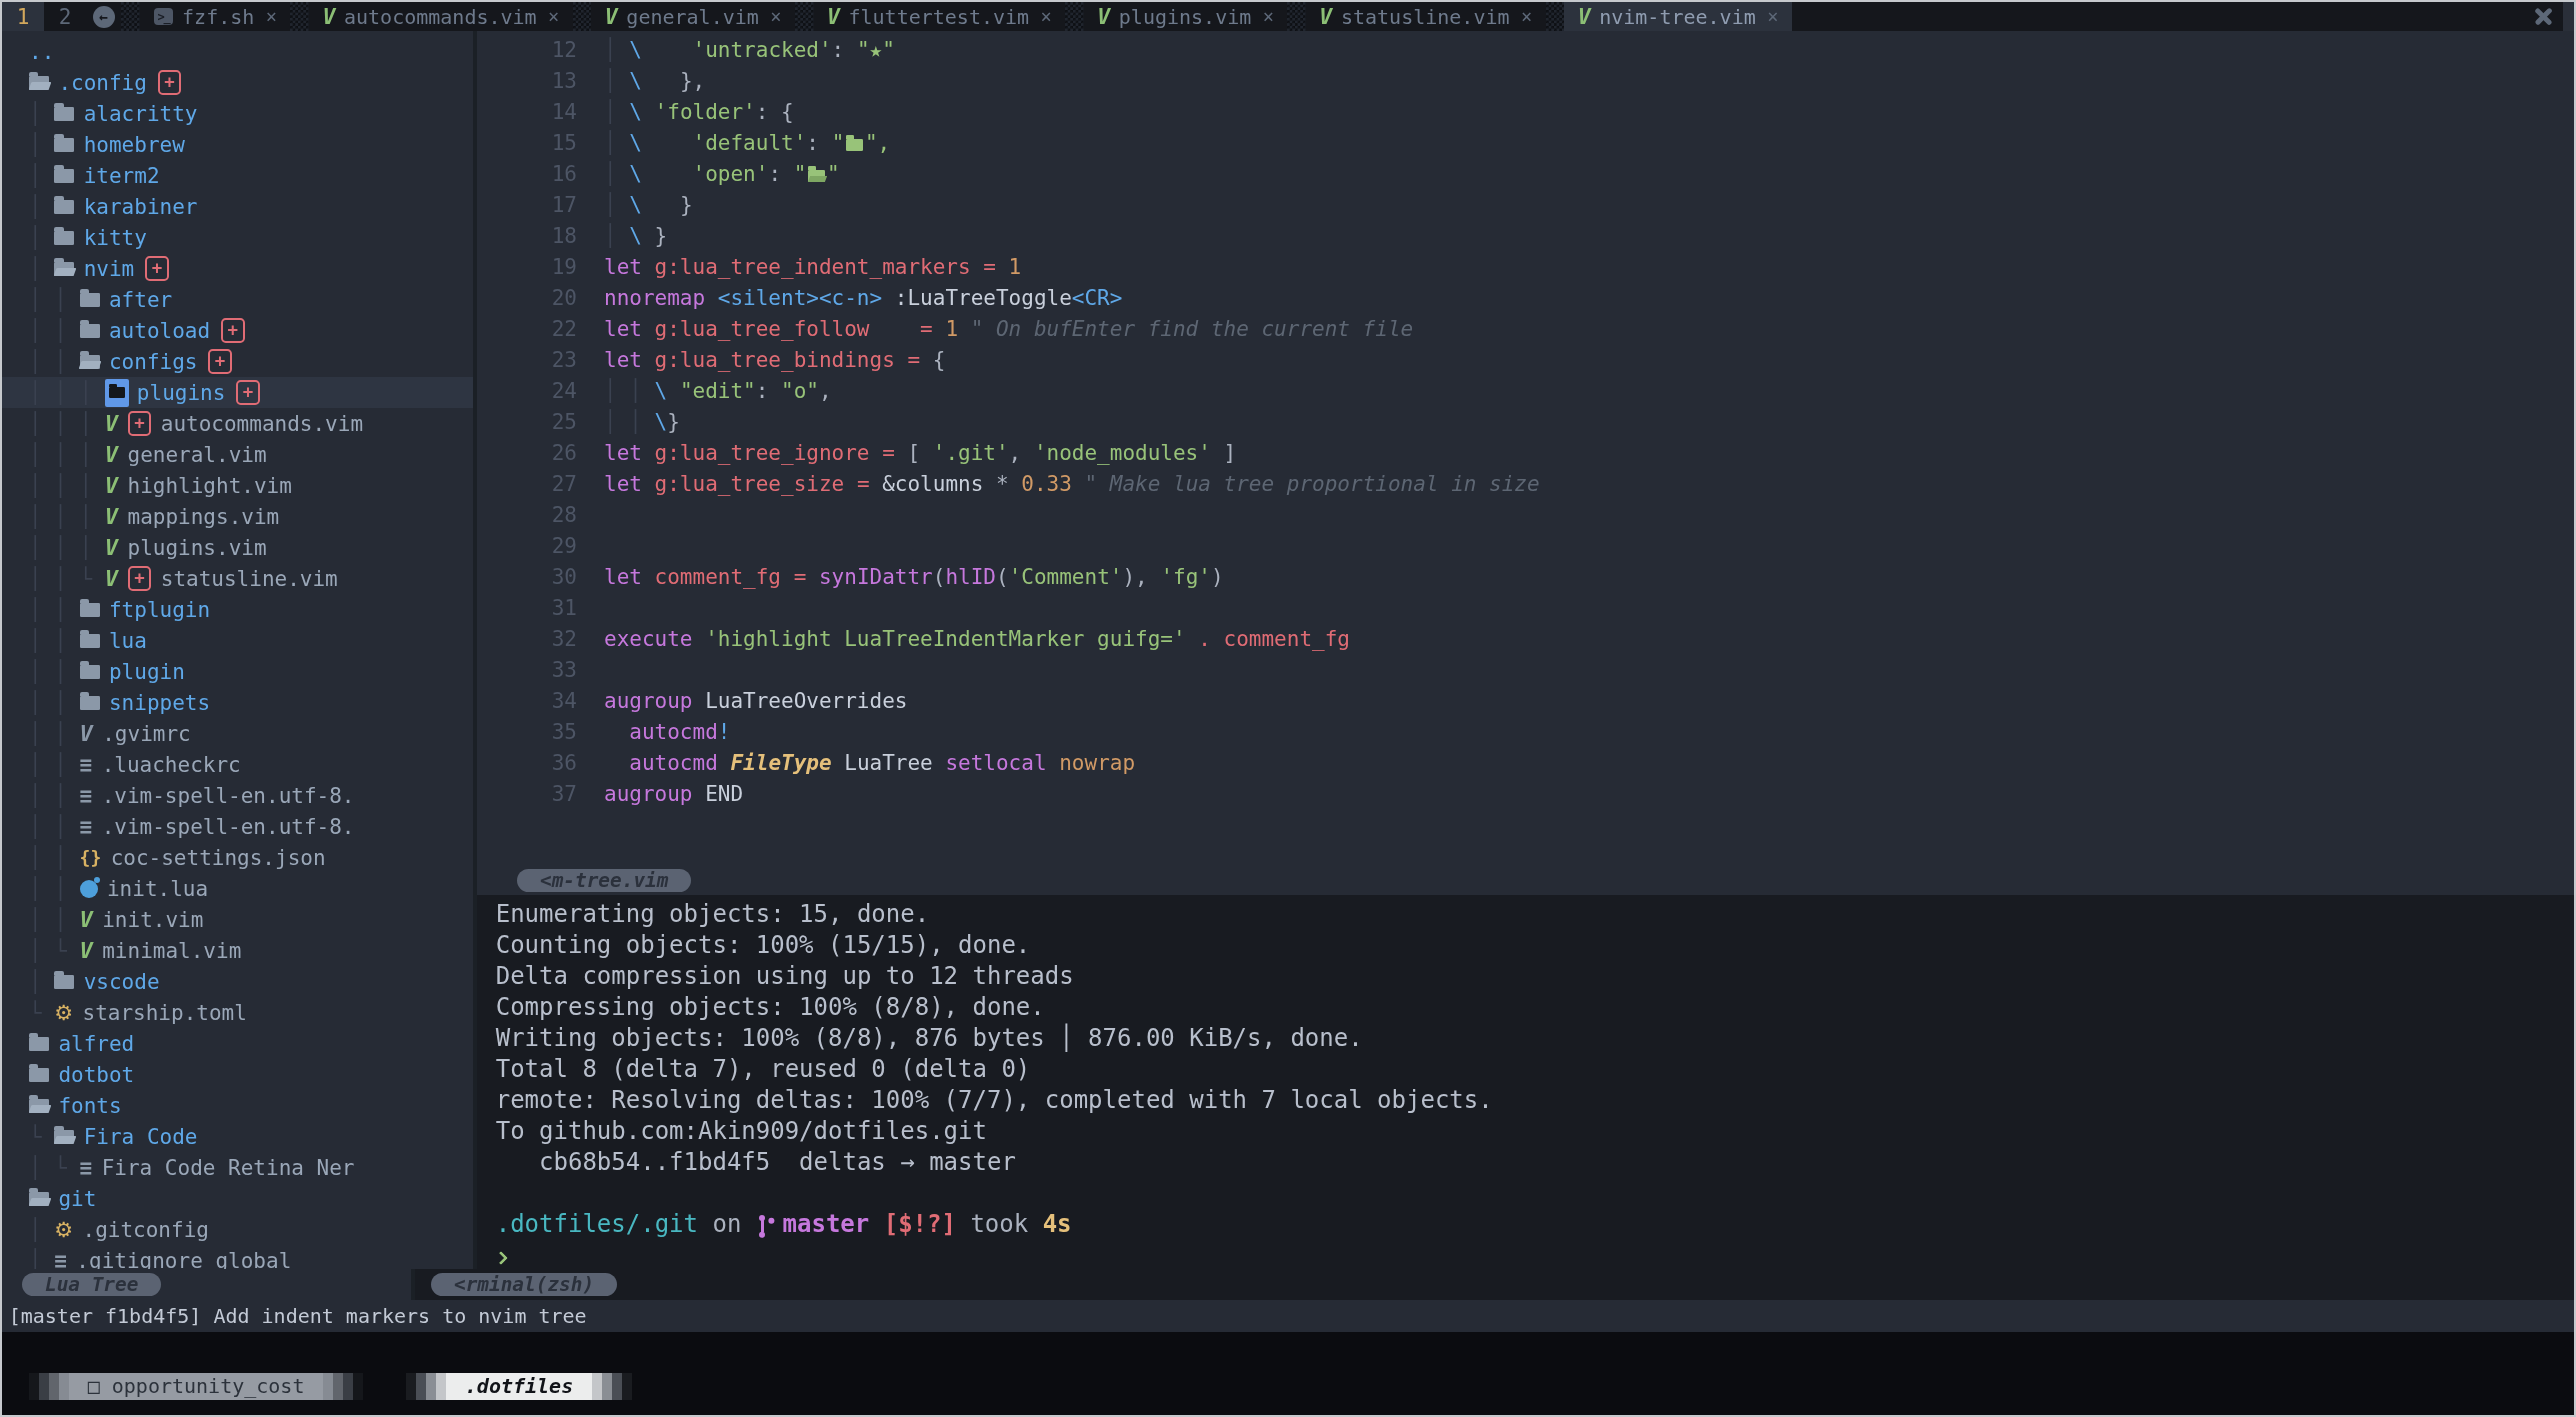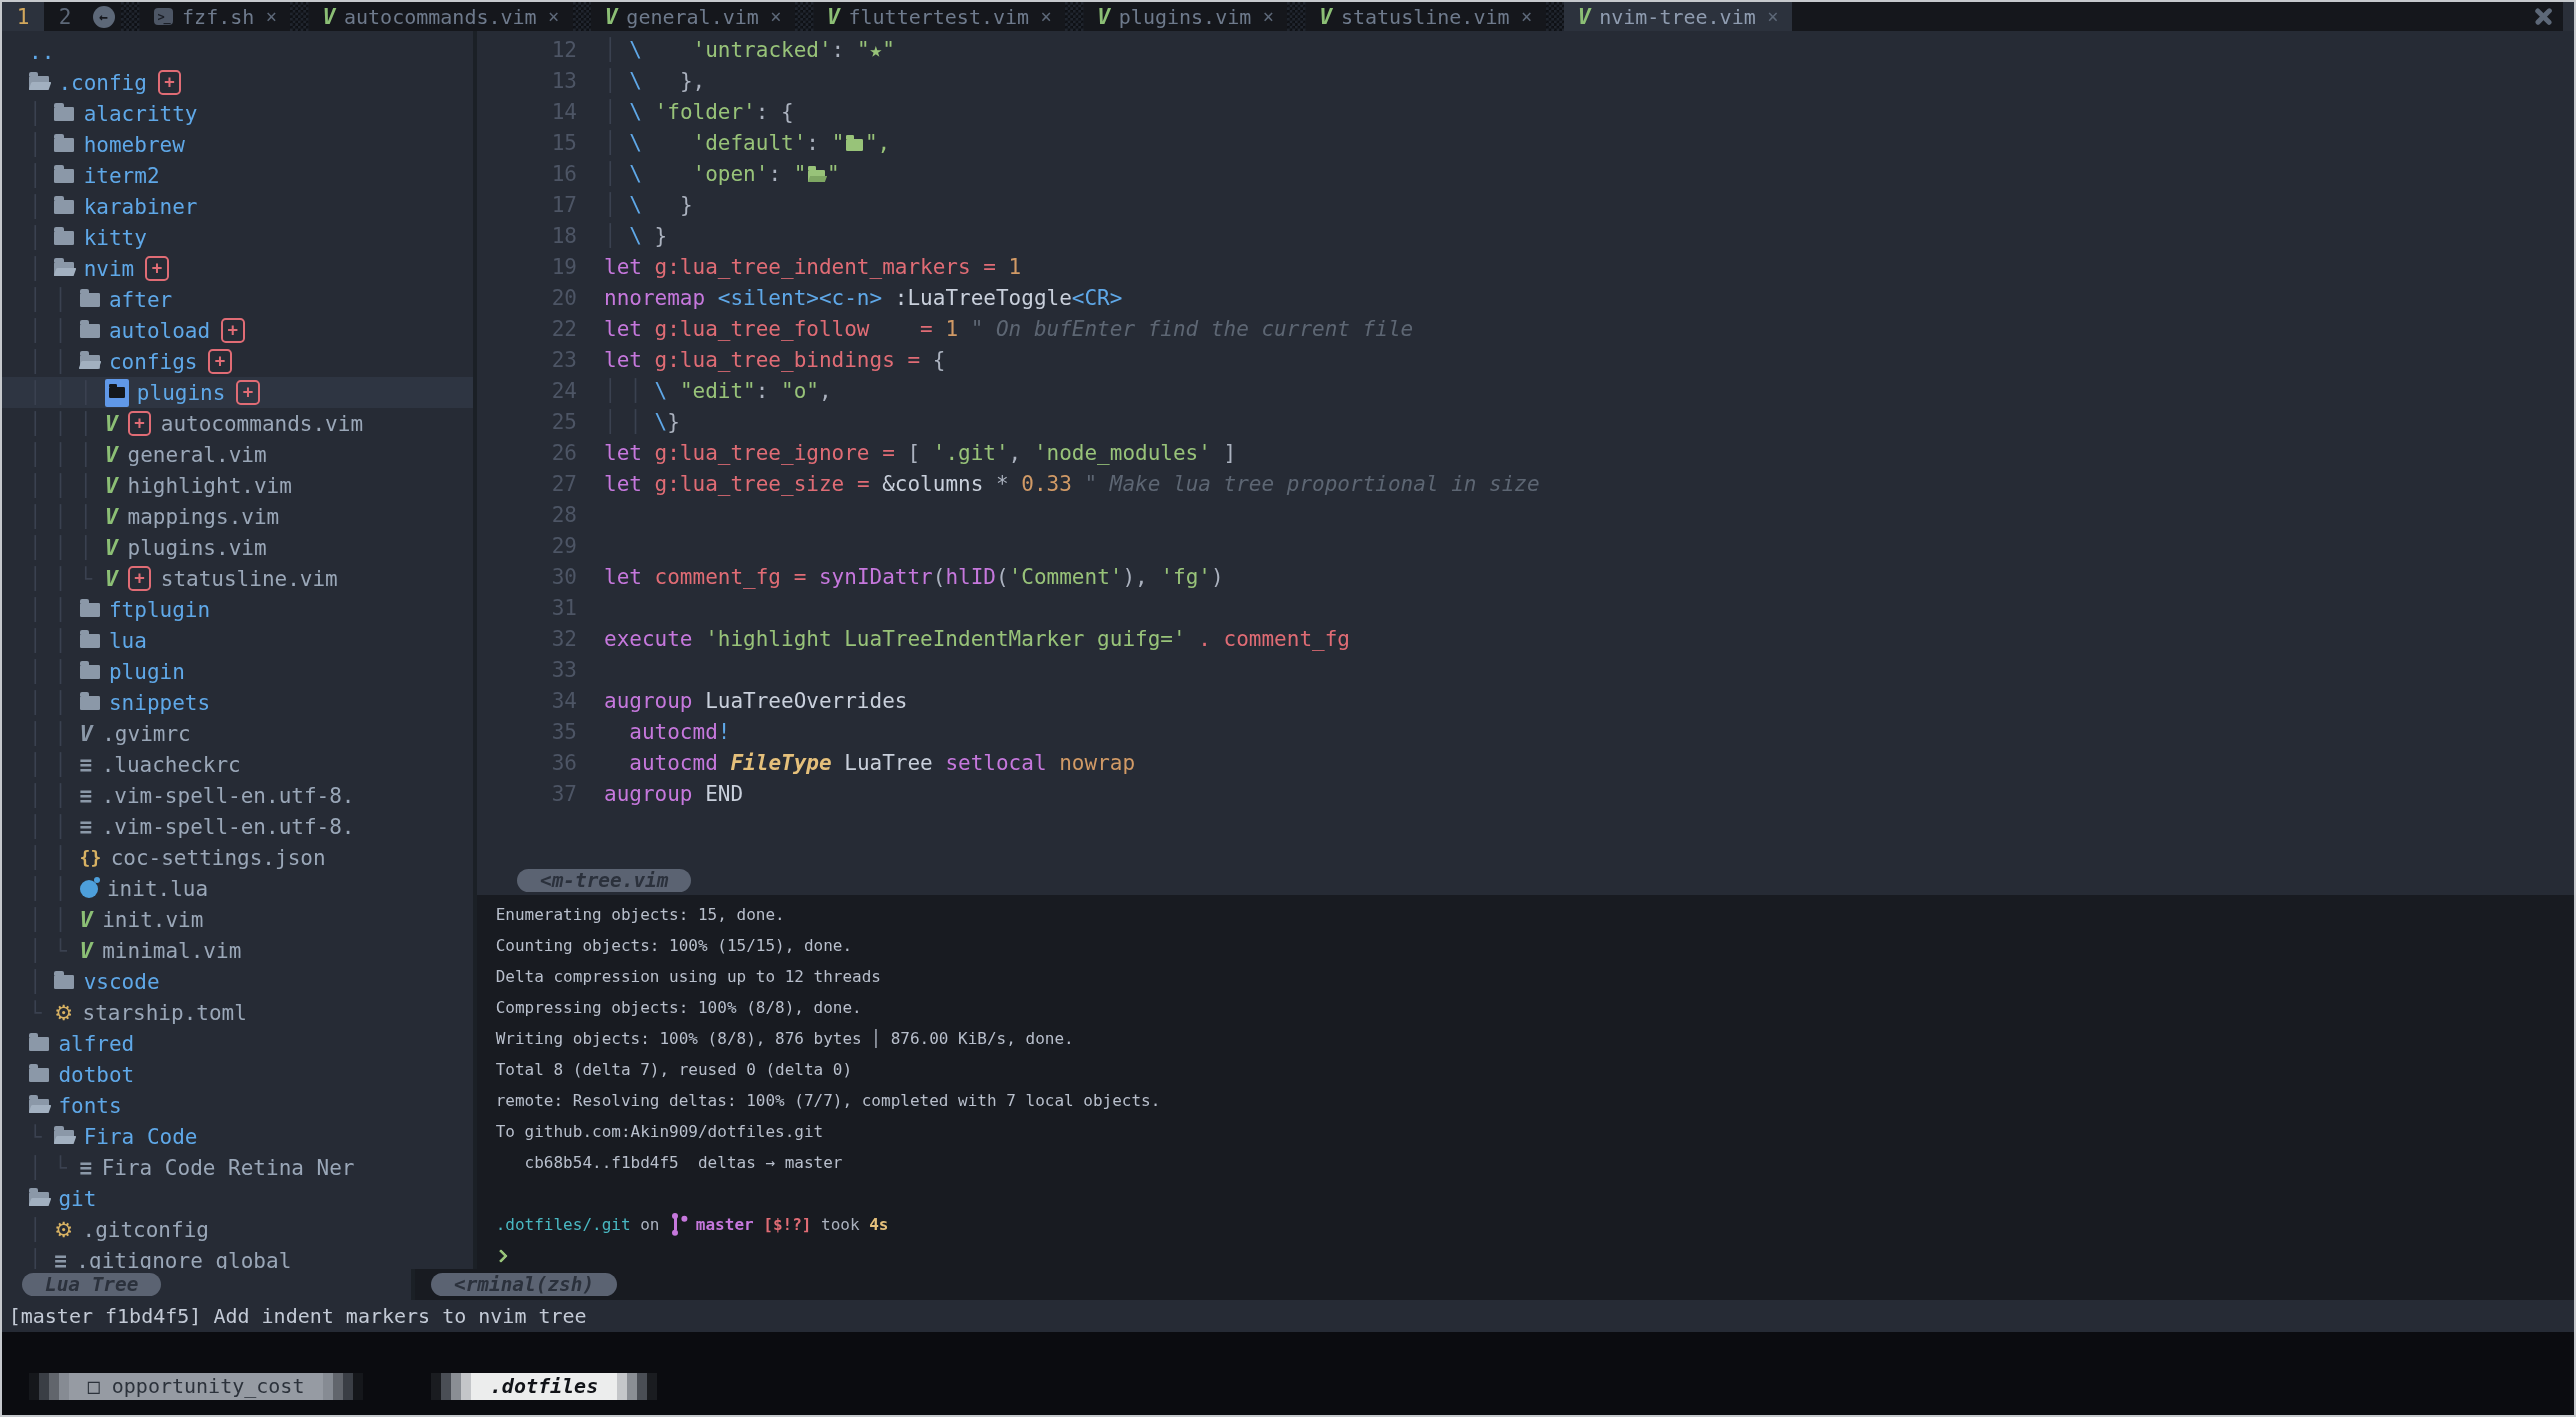--- a/index.html
+++ b/index.html
@@ -86,42 +86,42 @@
     background:var(--green);border-radius:1.3px 1.3px 0 0}
   .mini-fold.open::after{content:'';position:absolute;left:0.7px;bottom:0;width:16.7px;height:6px;
     background:#7ea763;transform:skewX(-20deg)}
   
   .estatus{height:29px;flex:none;background:var(--bg-editor);display:flex;align-items:center}
   .pill{background:var(--pillbg);color:var(--pillfg);font-weight:bold;font-style:italic;
     font-size:19.4px;border-radius:14.7px;padding:0 23px;white-space:pre}
   .estatus .pill{margin-left:40px}
   
   .terminal{flex:1;background:var(--bg-terminal);padding:4px 0 0 18.7px;overflow:hidden}
-  .tline{height:31px;line-height:31px;font-size:16px;color:#b8bfcc;white-space:pre}
+  .tline{height:31px;line-height:31px;font-size:24px;color:#b8bfcc;white-space:pre}
   .s-fg{color:var(--fg)} .s-cyanb{color:var(--cyan);font-weight:normal}
   .s-magb{color:var(--purple);font-weight:bold} .s-redb{color:var(--red);font-weight:bold}
   .s-yelb{color:var(--yellow);font-weight:bold}
   .ico-branch{display:inline-block;width:17.4px;height:21.4px;position:relative;margin:0 6.7px 0 2.7px;vertical-align:-4px}
   .ico-branch::before{content:'';position:absolute;left:2.7px;top:5.3px;width:2.7px;height:12px;background:var(--purple)}
   .ico-branch::after{content:'';position:absolute;left:0.7px;top:0;width:6px;height:6px;border-radius:50%;
     background:var(--purple);box-shadow:0 16.7px 0 var(--purple),9.4px 2.7px 0 var(--purple)}
   .chev{display:inline-block;width:10px;height:10px;border-top:3.3px solid var(--green);
     border-right:3.3px solid var(--green);transform:rotate(45deg);border-radius:1.3px;margin-top:9.4px}
   
   .statusrow{height:31px;flex:none;display:flex}
   .sr-left{width:409px;flex:none;background:var(--bg-editor);display:flex;align-items:center}
   .sr-left .pill{margin-left:20px}
   .sr-sep{width:4px;background:var(--sep)}
   .sr-right{flex:1;background:var(--bg-terminal);display:flex;align-items:center}
   .sr-right .pill{margin-left:16px}
   .msgline{height:32px;flex:none;background:var(--bg-editor);color:#c3cad6;font-size:20px;
     line-height:32px;padding-left:6.7px;white-space:pre}
   
   .bottom{flex:1;background:var(--bg-bottom);position:relative}
-  #bottom-tabs{position:absolute;top:41px;left:27px;display:flex;gap:68px;height:27px}
+  #bottom-tabs{position:absolute;top:41px;left:27px;display:flex;gap:43px;height:27px}
   .ktab{display:flex;height:27px;font-size:20px;line-height:27px}
   .kfade{width:40px;height:100%}
   .ktab.inactive .kfade.l{background:linear-gradient(90deg,#15171b 0 25%,#3a3e45 25% 50%,#61656c 50% 75%,#868b93 75% 100%)}
   .ktab.inactive .kfade.r{background:linear-gradient(270deg,#15171b 0 25%,#3a3e45 25% 50%,#61656c 50% 75%,#868b93 75% 100%)}
   .ktab.inactive .kbody{background:#969ba3;color:#2c323b}
   .ktab.active .kfade.l{background:linear-gradient(90deg,#1a1c20 0 25%,#4a4e55 25% 50%,#8a8e94 50% 75%,#c4c6c9 75% 100%)}
   .ktab.active .kfade.r{background:linear-gradient(270deg,#1a1c20 0 25%,#4a4e55 25% 50%,#8a8e94 50% 75%,#c4c6c9 75% 100%)}
   .ktab.active .kbody{background:#eceded;color:#111318;font-weight:bold;font-style:italic}
   .kbody{padding:0 18.7px;white-space:pre}
 </style>

